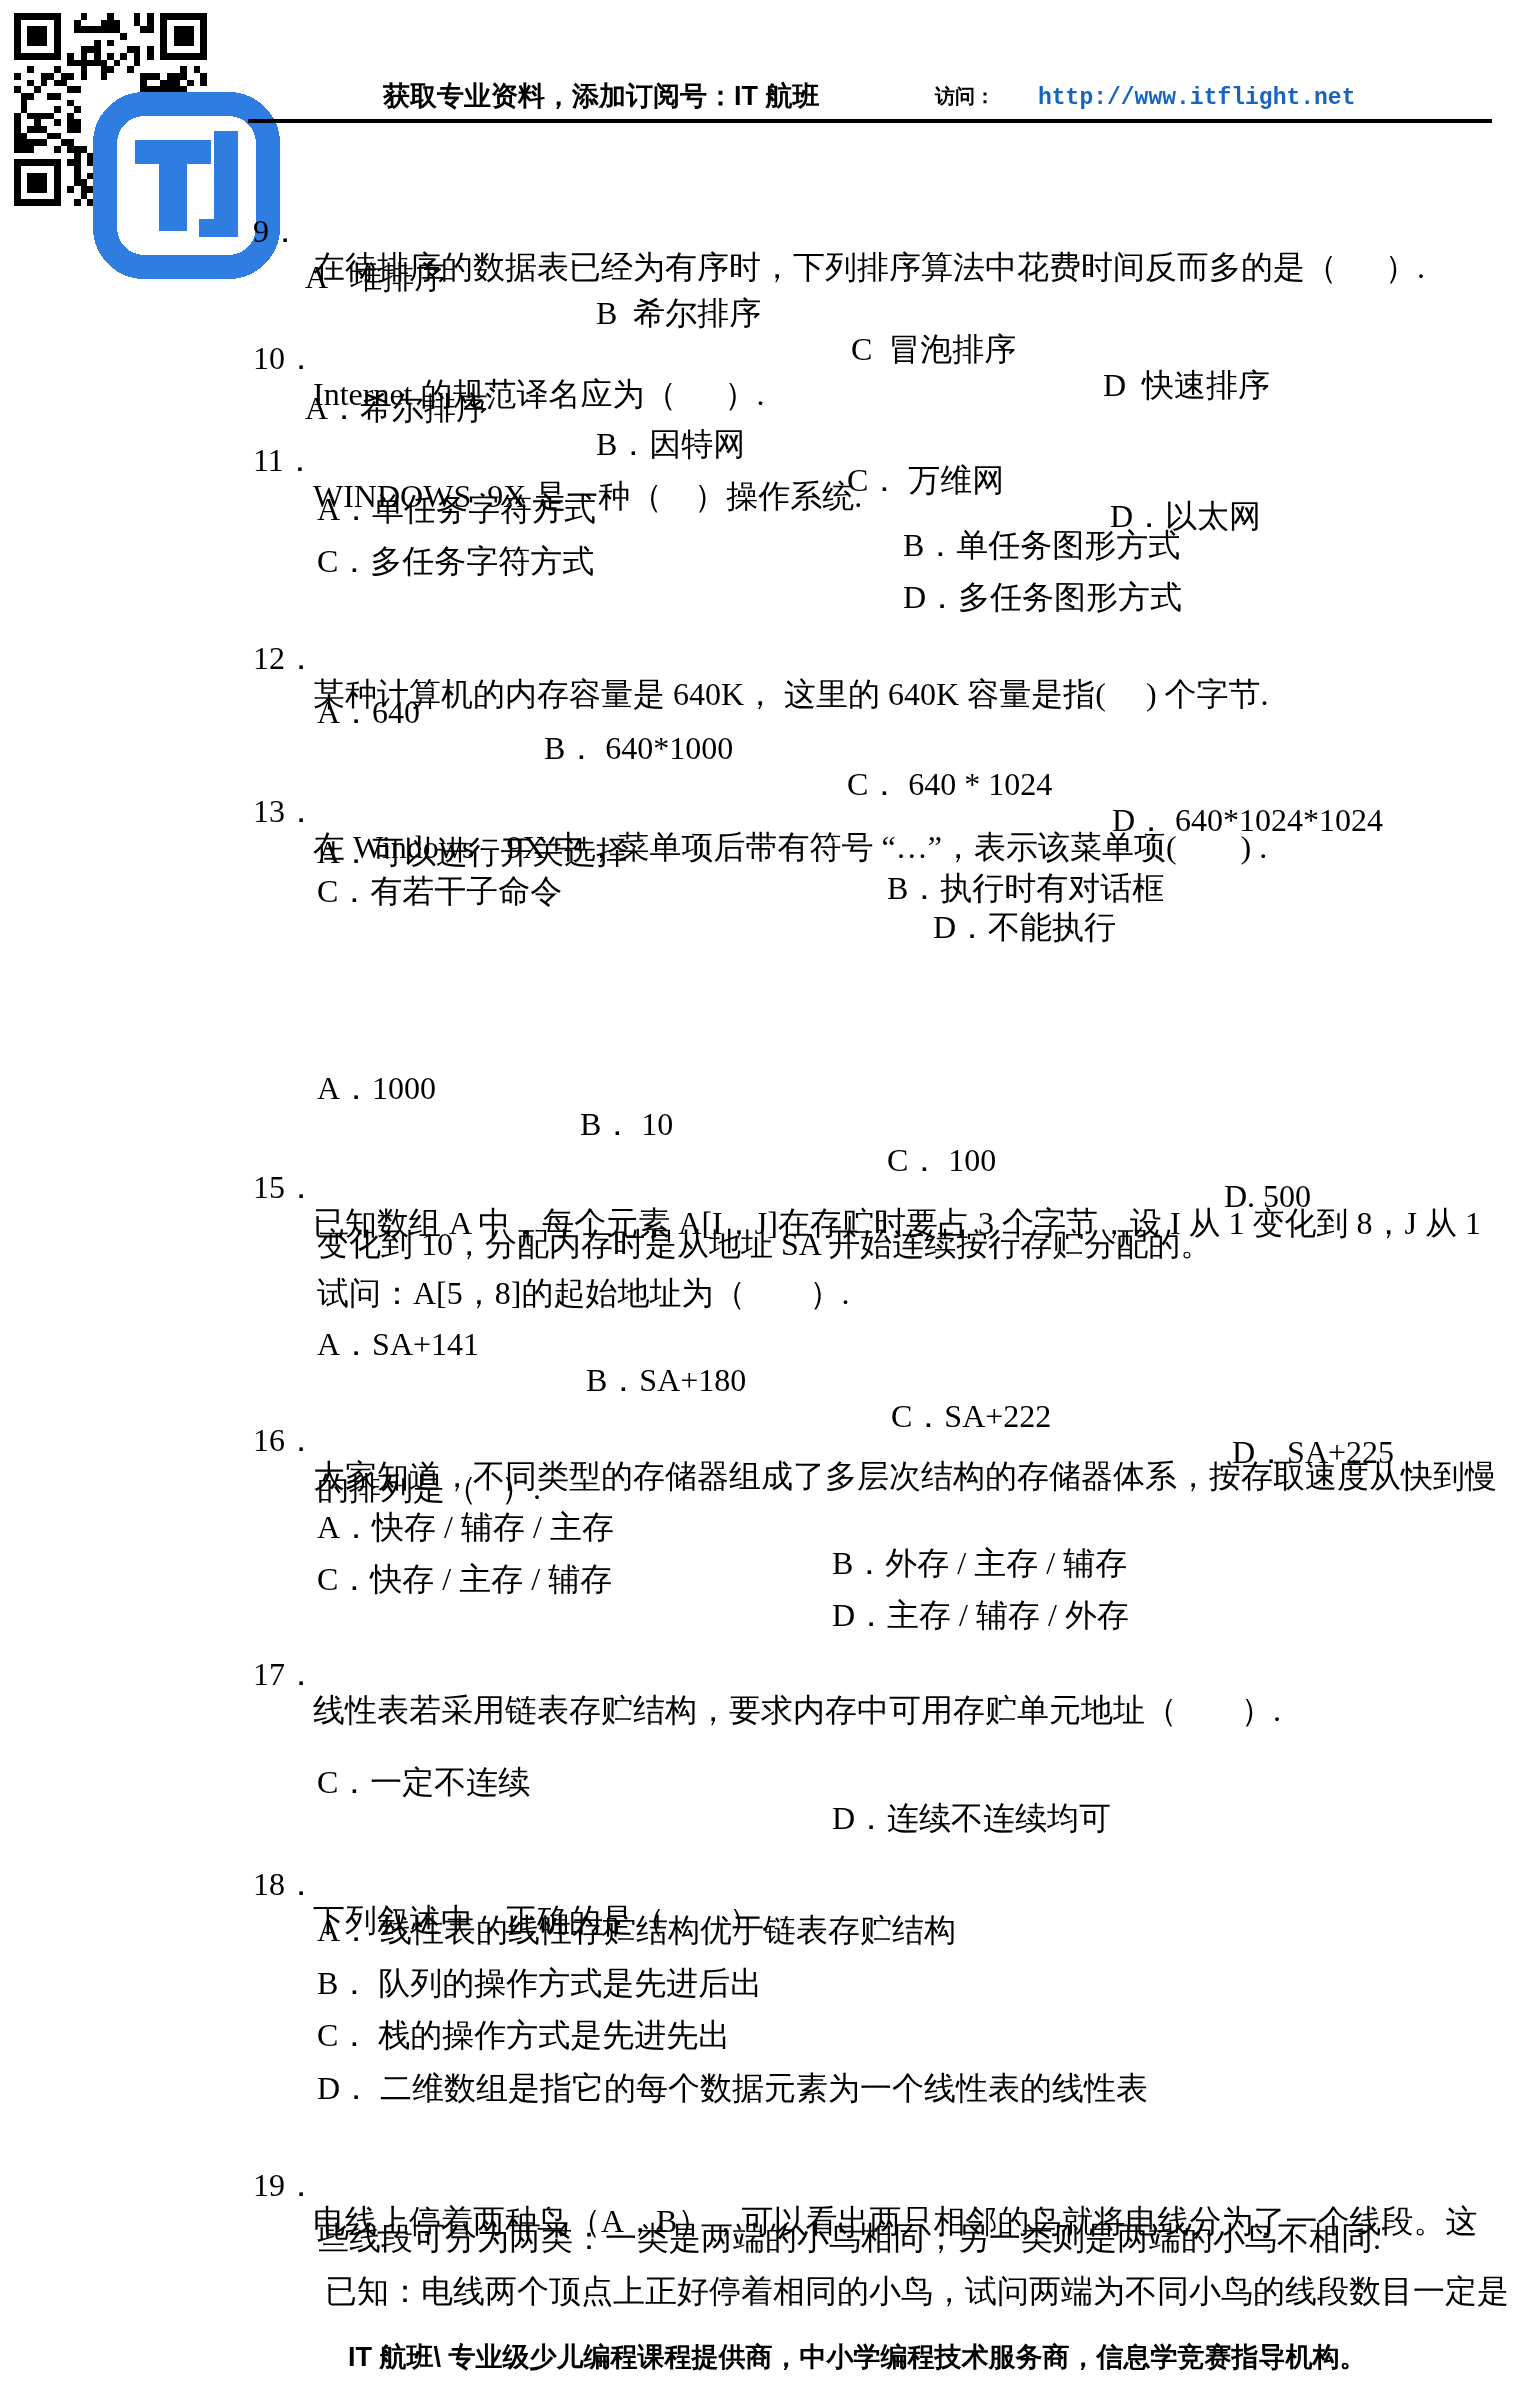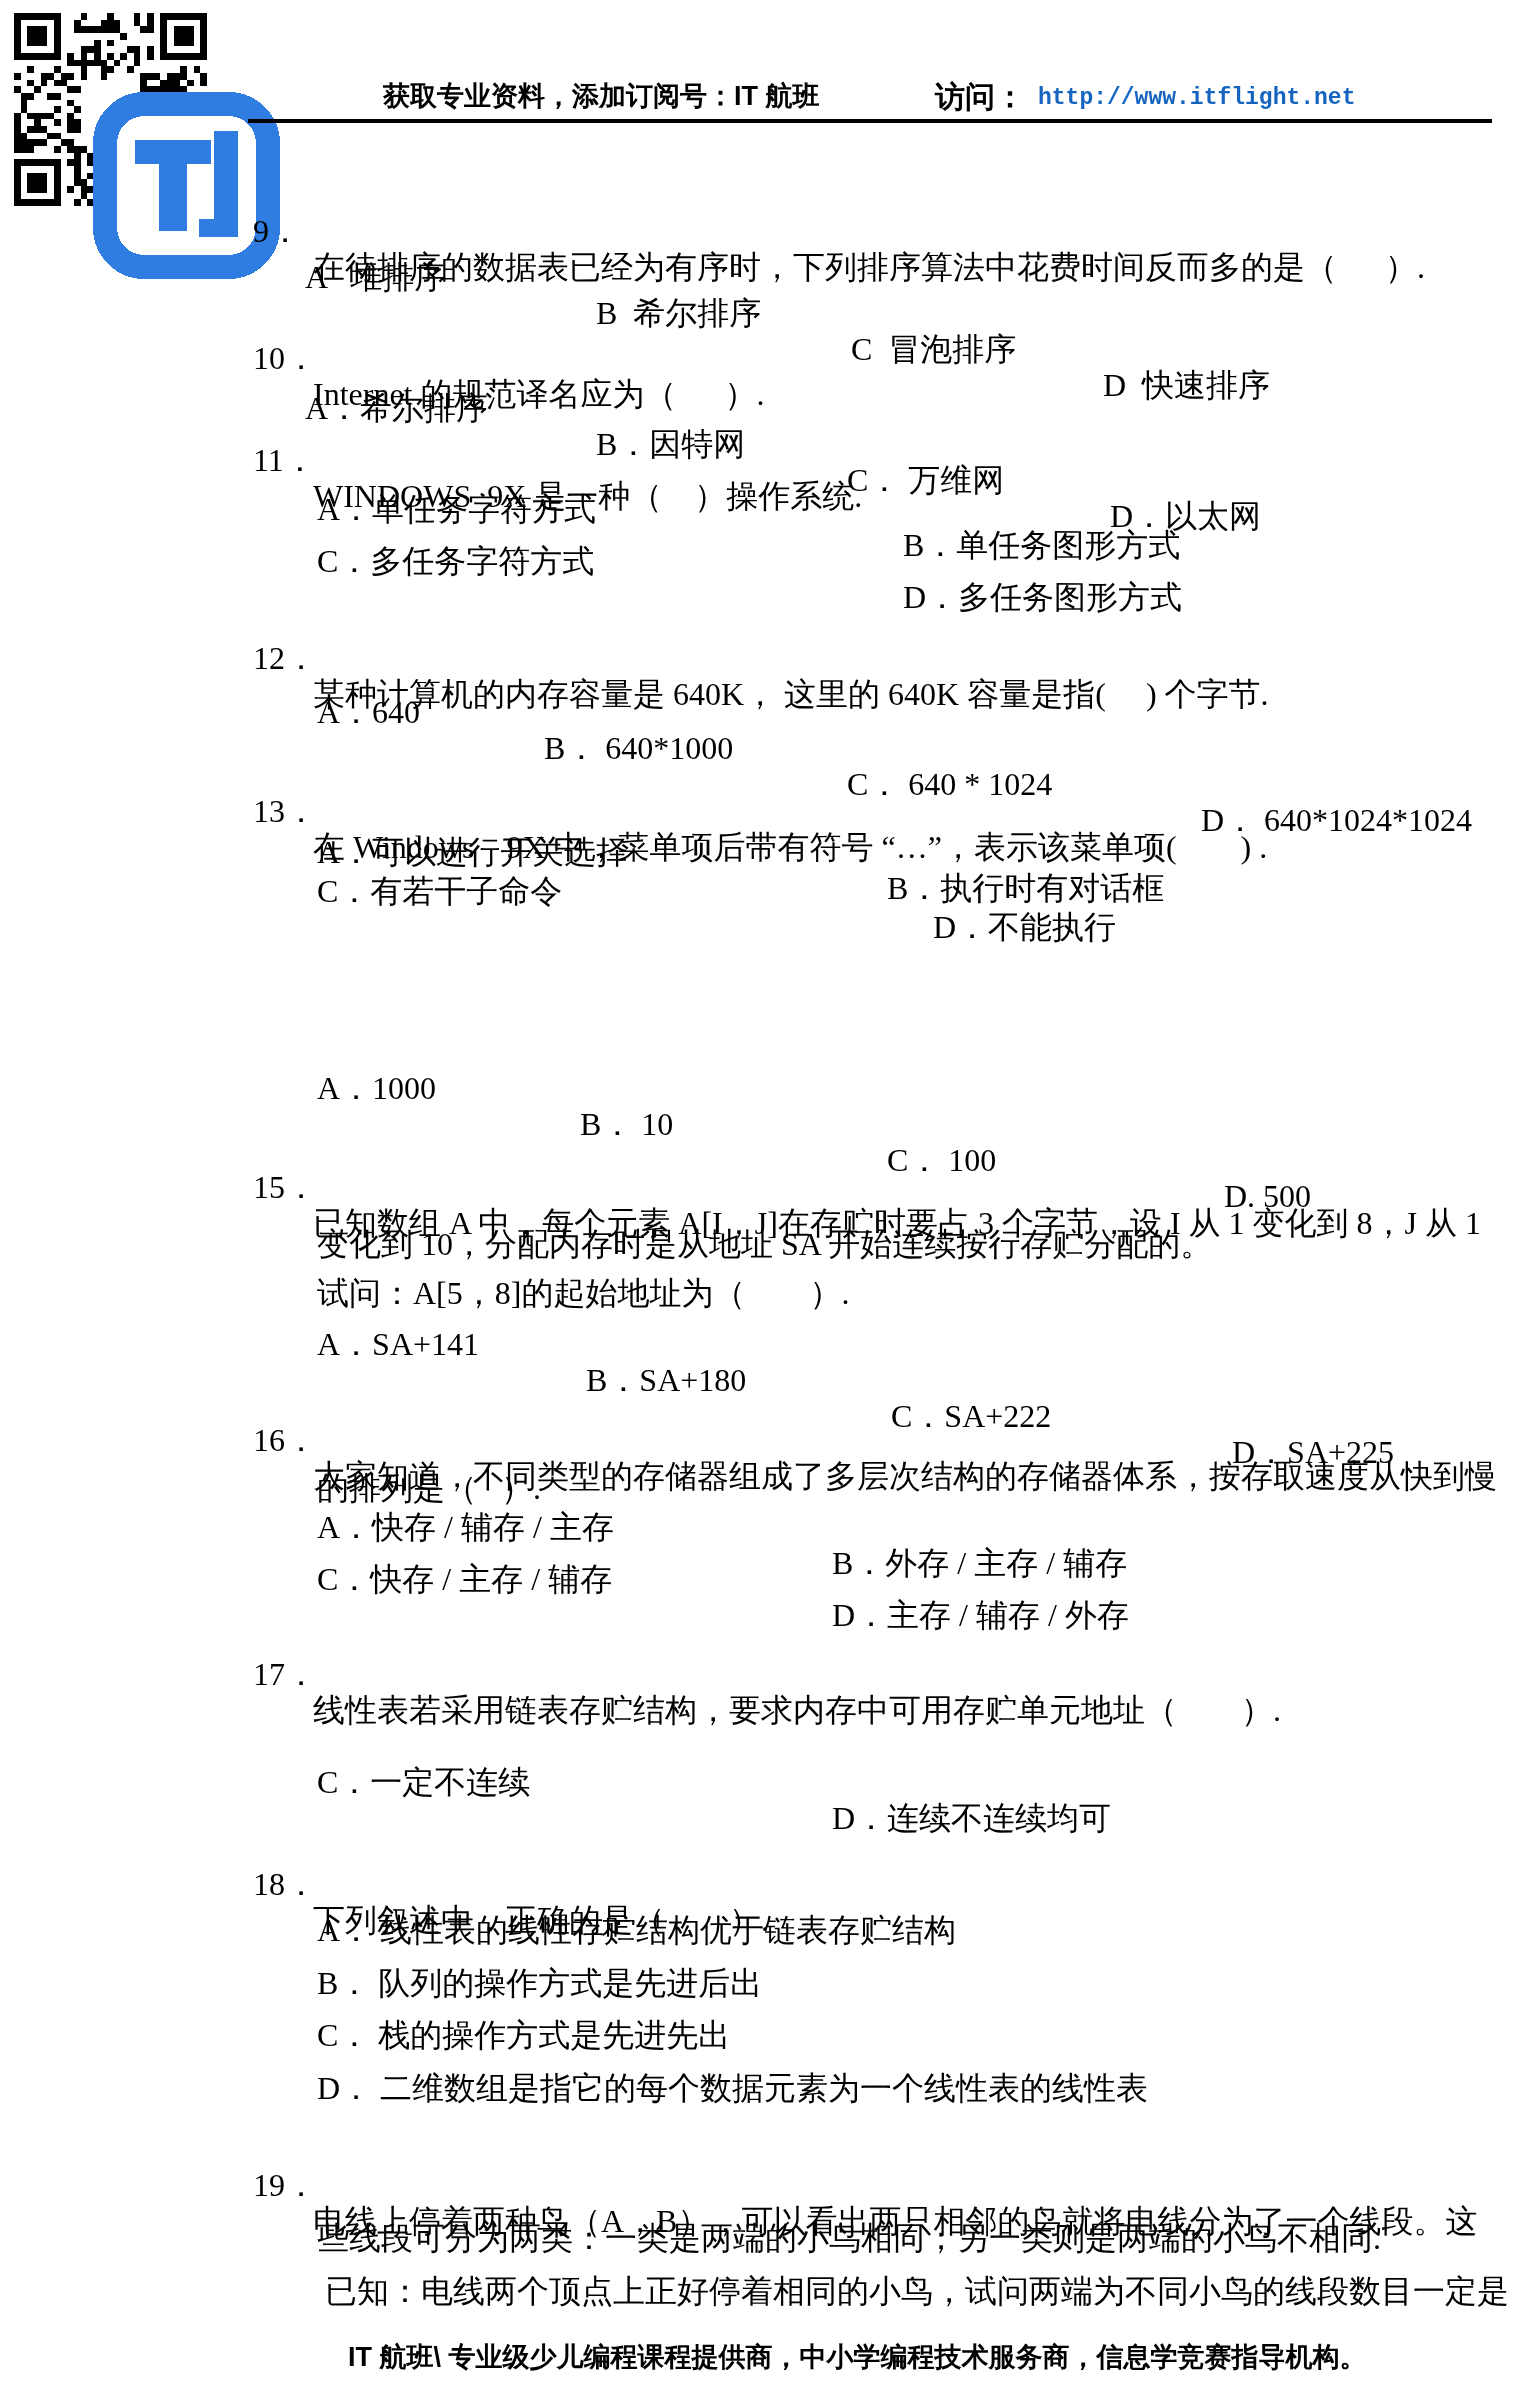--- a/index.html
+++ b/index.html
@@ -28,21 +28,21 @@
     box-shadow:0 0 0 2.4px #ffffff;
   }
   .hdr-sub{
     position:absolute;left:383px;top:79px;
     font-family:"Liberation Sans","DejaVu Sans",sans-serif;
     font-weight:700;font-size:27px;line-height:35px;white-space:pre;
   }
   .hdr-visit{
     position:absolute;left:935px;top:79px;
     font-family:"Liberation Sans","DejaVu Sans",sans-serif;
-    font-weight:700;font-size:30px;line-height:35px;white-space:pre;
+    font-weight:700;font-size:20px;line-height:35px;white-space:pre;
   }
   .hdr-url{
     position:absolute;left:1038px;top:82px;
     font-family:"Liberation Mono","DejaVu Sans Mono",monospace;
     font-weight:700;font-size:23px;line-height:32px;
     color:var(--url-blue);text-decoration:none;white-space:pre;
   }
   .rule{
     position:absolute;left:248px;top:119px;width:1244px;height:4px;
     background:var(--ink);
@@ -477,21 +477,21 @@
   </div>
 
   <div class="line" style="top:604px">
     <span class="qn">12．</span>
     <span class="qt">某种计算机的内存容量是 640K， 这里的 640K 容量是指(     ) 个字节.</span>
   </div>
   <div class="line" style="top:658px">
     <span class="opt" style="left:317px">A．640</span>
     <span class="opt" style="left:544px">B． 640*1000</span>
     <span class="opt" style="left:847px">C． 640 * 1024</span>
-    <span class="opt" style="left:1201px">D． 640*1024*1024</span>
+    <span class="opt" style="left:1112px">D． 640*1024*1024</span>
   </div>
 
   <div class="line" style="top:757px">
     <span class="qn">13．</span>
     <span class="qt">在 Windows    9X 中，菜单项后带有符号 “…”，表示该菜单项(        ) .</span>
   </div>
   <div class="line" style="top:798px">
     <span class="opt" style="left:317px">A．可以进行开关选择</span>
     <span class="opt" style="left:887px">B．执行时有对话框</span>
   </div>

